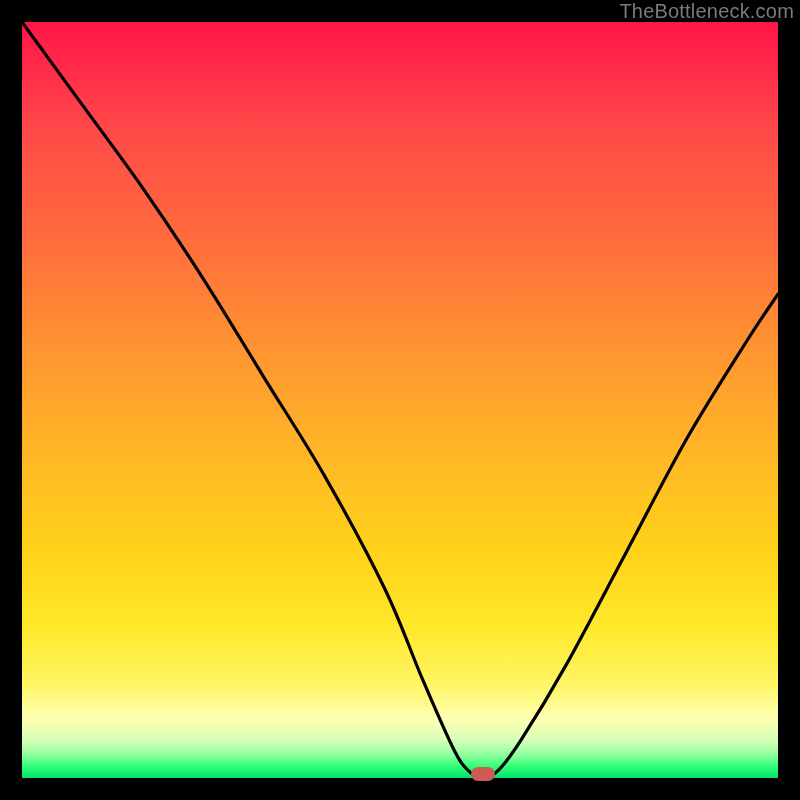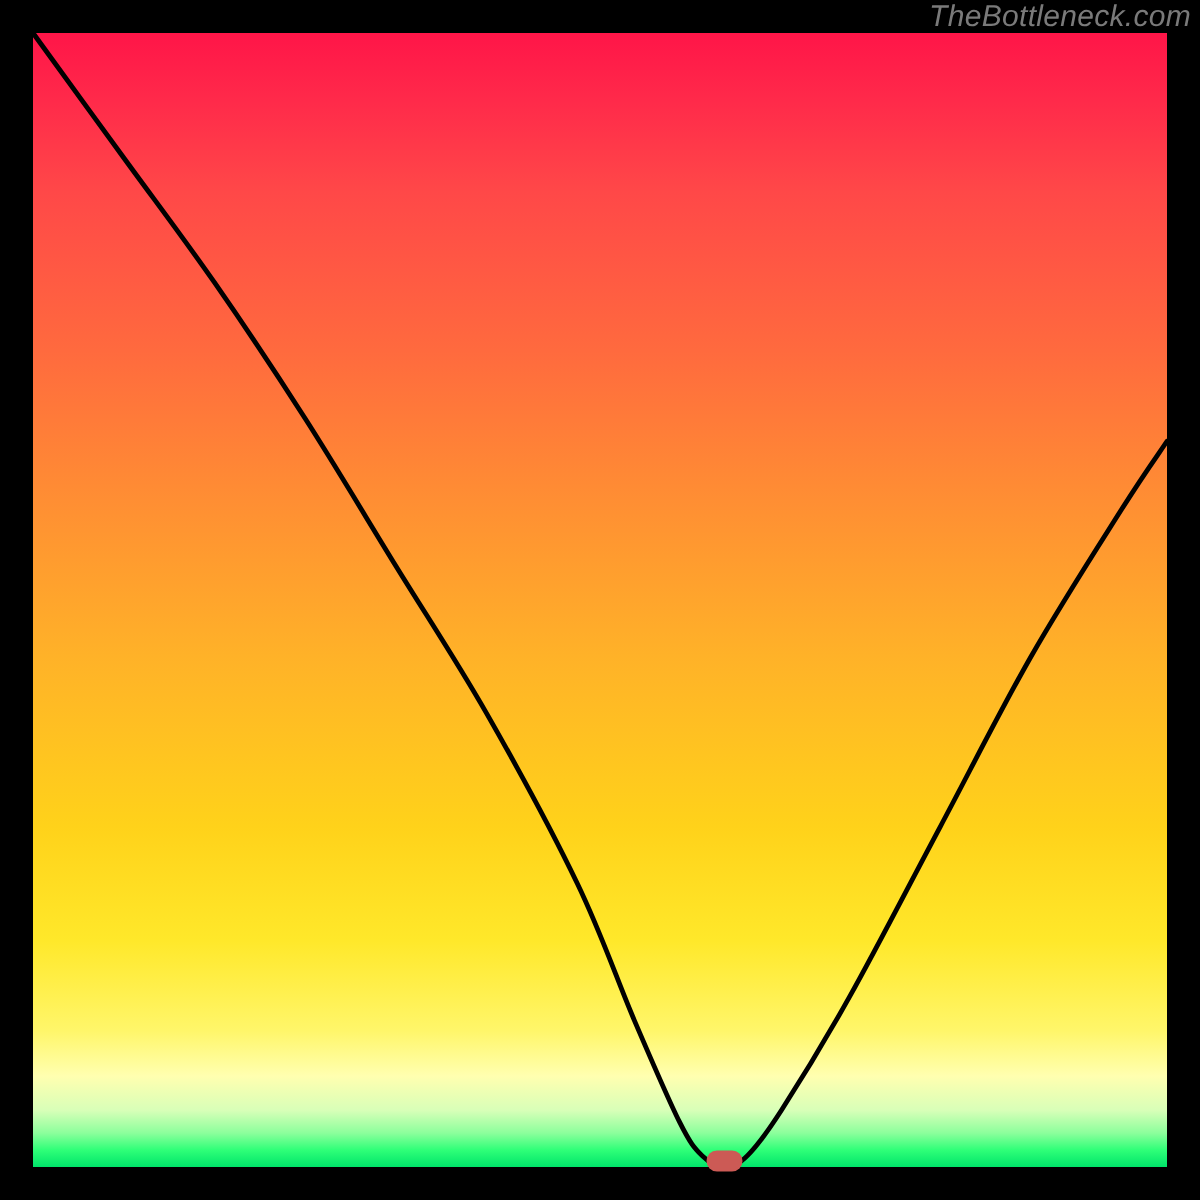--- a/index.html
+++ b/index.html
@@ -9,21 +9,20 @@
     height: 800px;
     background: #000;
     overflow: hidden;
     font-family: Arial, Helvetica, sans-serif;
   }
   .frame {
     position: relative;
     width: 800px;
     height: 760px;
     background: #000;
-    font-style: italic;
   }
   .plot-area {
     position: absolute;
     left: 22px;
     top: 22px;
     width: 756px;
     height: 756px;
     
     background: linear-gradient(
       to bottom,

